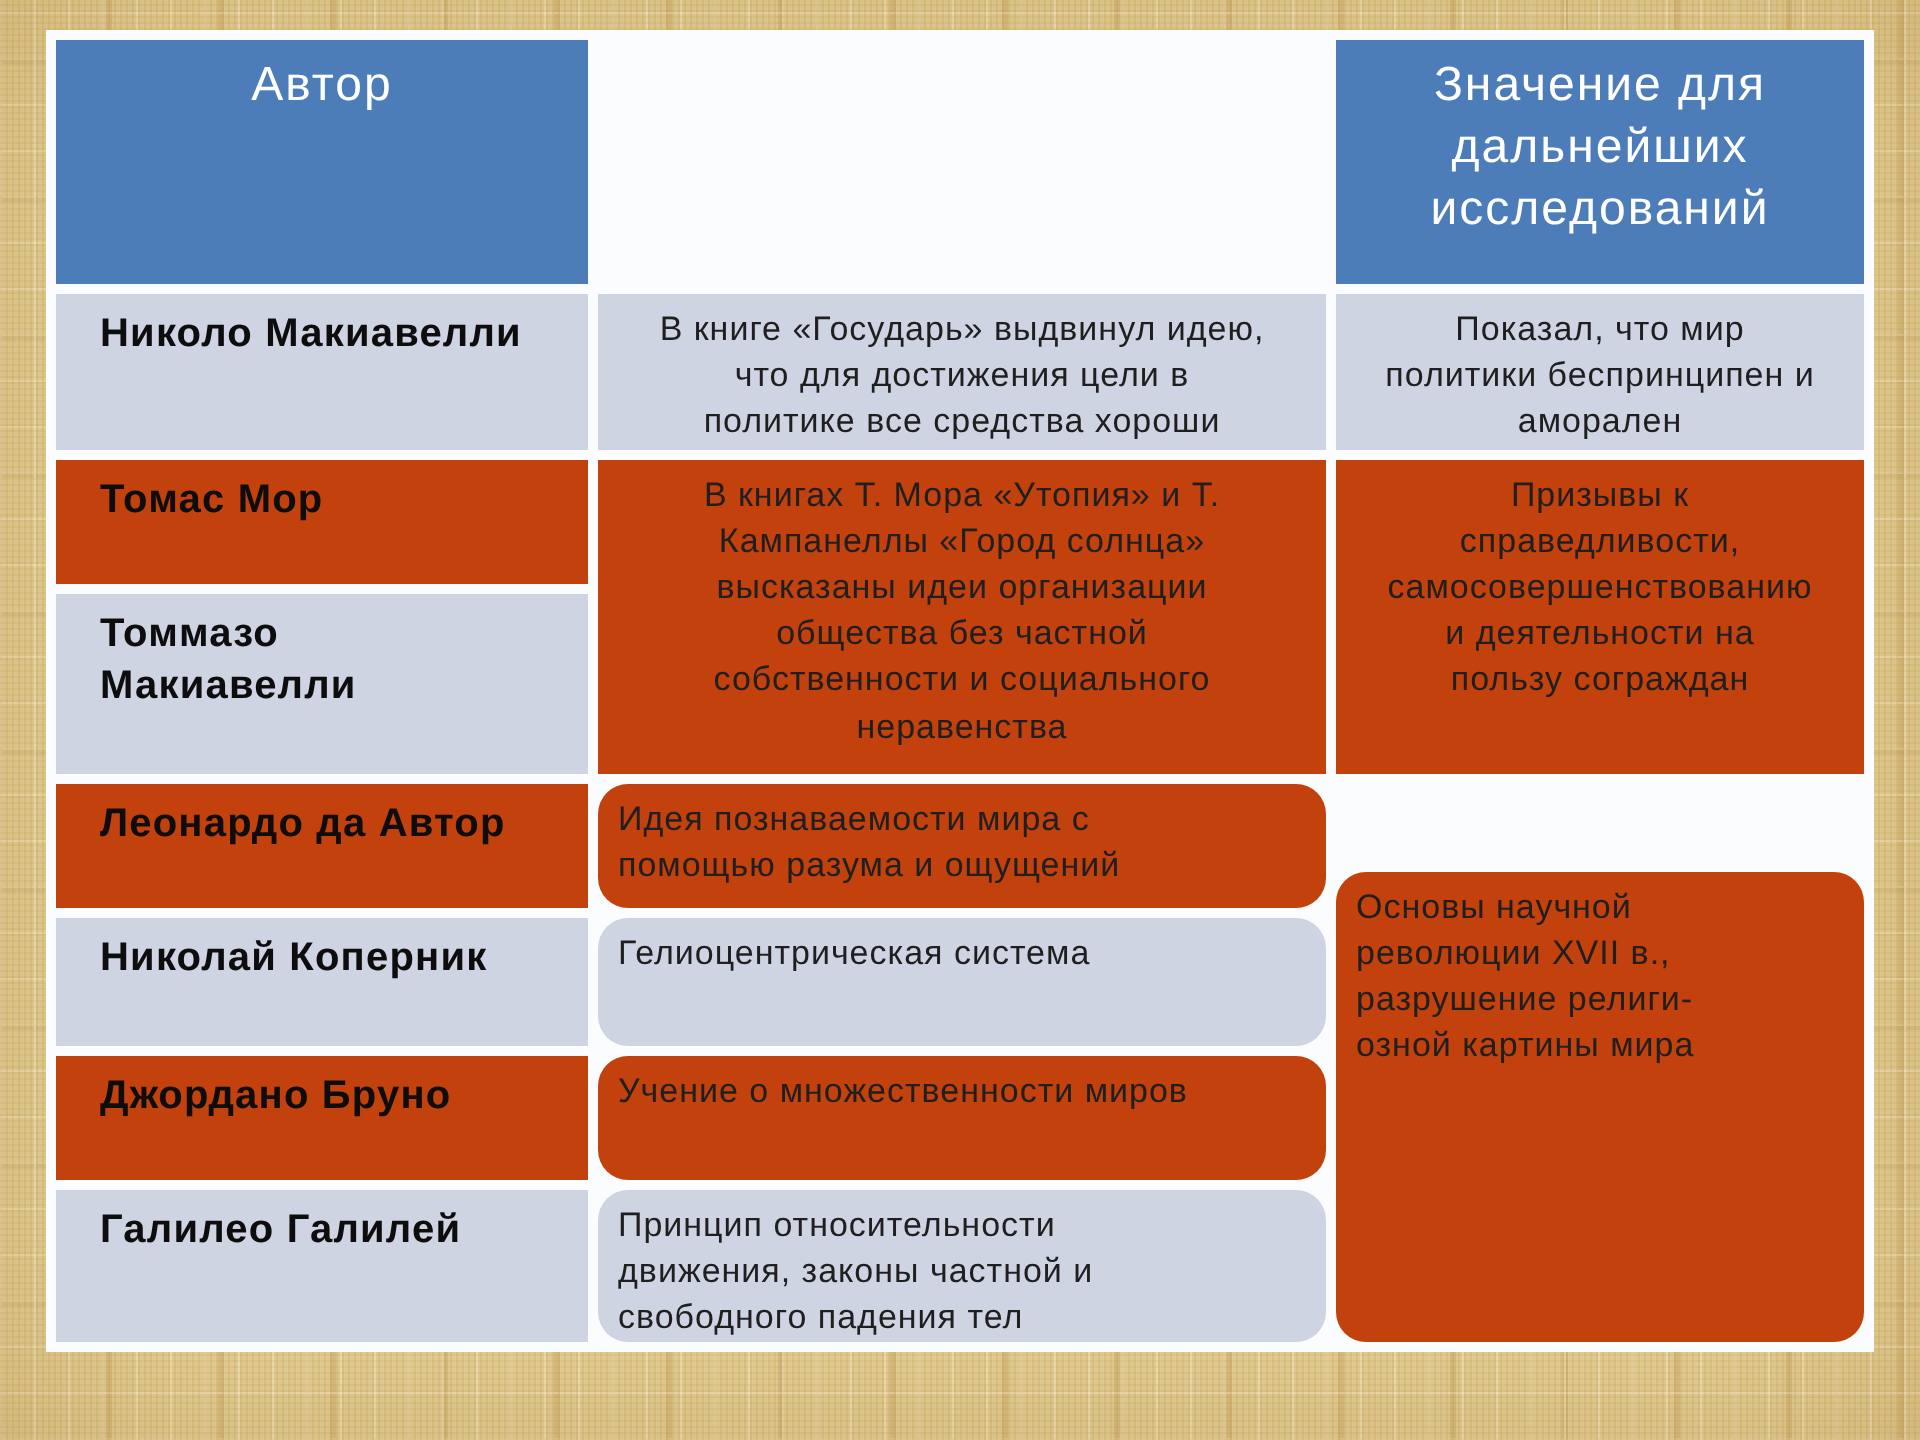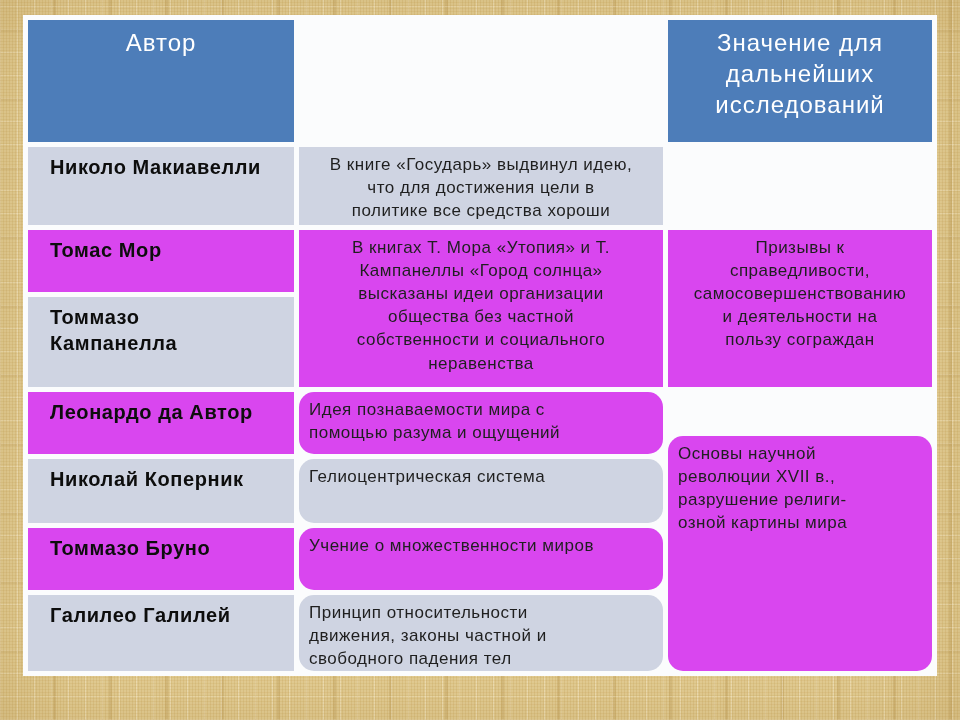--- a/index.html
+++ b/index.html
@@ -33,21 +33,21 @@
     grid-template-rows: 122px 78px 62px 90px 62px 64px 62px 76px;
     gap: 5px;
     padding: 5px;
     background: #fbfcfd;
   }
 
   .cell { overflow: hidden; }
 
   .bg-head  { background: #4d7db9; }
   .bg-dark  { background: #cfd4e2; }
-  .bg-light { background: #d946ef; }
+  .bg-light { background: #c2410c; }
 
   .t-head {
     font-size: 24px; color: #ffffff;
     letter-spacing: 1px; line-height: 1.3;
     text-align: center; padding: 7px 14px;
   }
   .t-name {
     font-size: 20px; font-weight: bold; color: #0d0d0d;
     letter-spacing: .6px; line-height: 1.3;
     padding: 7px 22px;
@@ -69,33 +69,34 @@
 <body>
 
 <div class="slide">
   <div class="tbl">
 
     <div class="cell bg-head t-head" style="grid-area:1/1/2/2">Автор</div>
     <div class="cell bg-head t-head" style="grid-area:1/3/2/4">Значение для дальнейших исследований</div>
 
     <div class="cell bg-dark t-name" style="grid-area:2/1/3/2">Николо Макиавелли</div>
     <div class="cell bg-dark t-body al-c pad-c2c" style="grid-area:2/2/3/3">В книге «Государь» выдвинул идею, что для достижения цели в политике все средства хороши</div>
+    <div class="cell bg-dark t-body al-c pad-c3c" style="grid-area:2/3/3/4">Показал, что мир политики беспринципен и аморален</div>
 
     <div class="cell bg-light t-name" style="grid-area:3/1/4/2">Томас Мор</div>
     <div class="cell bg-light t-body al-c pad-c2c" style="grid-area:3/2/5/3">В книгах Т. Мора «Утопия» и Т. Кампанеллы «Город солнца» высказаны идеи организации общества без частной собственности и социального неравенства</div>
     <div class="cell bg-light t-body al-c pad-c3c" style="grid-area:3/3/5/4">Призывы к справедливости, самосовершенствованию и деятельности на пользу сограждан</div>
-    <div class="cell bg-dark t-name" style="grid-area:4/1/5/2">Томмазо Кампанелла</div>
+    <div class="cell bg-dark t-name" style="grid-area:4/1/5/2">Томмазо Макиавелли</div>
 
     <div class="cell bg-light t-name" style="grid-area:5/1/6/2">Леонардо да Автор</div>
     <div class="cell bg-light t-body al-l pad-c2l" style="grid-area:5/2/6/3">Идея познаваемости мира с помощью разума и ощущений</div>
     <div class="cell bg-light t-body al-l pad-c3l" style="grid-area:5/3/9/4">Основы научной революции XVII в., разрушение религи-озной картины мира</div>
 
     <div class="cell bg-dark t-name" style="grid-area:6/1/7/2">Николай Коперник</div>
     <div class="cell bg-dark t-body al-l pad-c2l" style="grid-area:6/2/7/3">Гелиоцентрическая система</div>
 
-    <div class="cell bg-light t-name" style="grid-area:7/1/8/2">Томмазо Бруно</div>
+    <div class="cell bg-light t-name" style="grid-area:7/1/8/2">Джордано Бруно</div>
     <div class="cell bg-light t-body al-l pad-c2l" style="grid-area:7/2/8/3">Учение о множественности миров</div>
 
     <div class="cell bg-dark t-name" style="grid-area:8/1/9/2">Галилео Галилей</div>
     <div class="cell bg-dark t-body al-l pad-c2l" style="grid-area:8/2/9/3">Принцип относительности движения, законы частной и свободного падения тел</div>
 
   </div>
 </div>
 
 </body></html>

